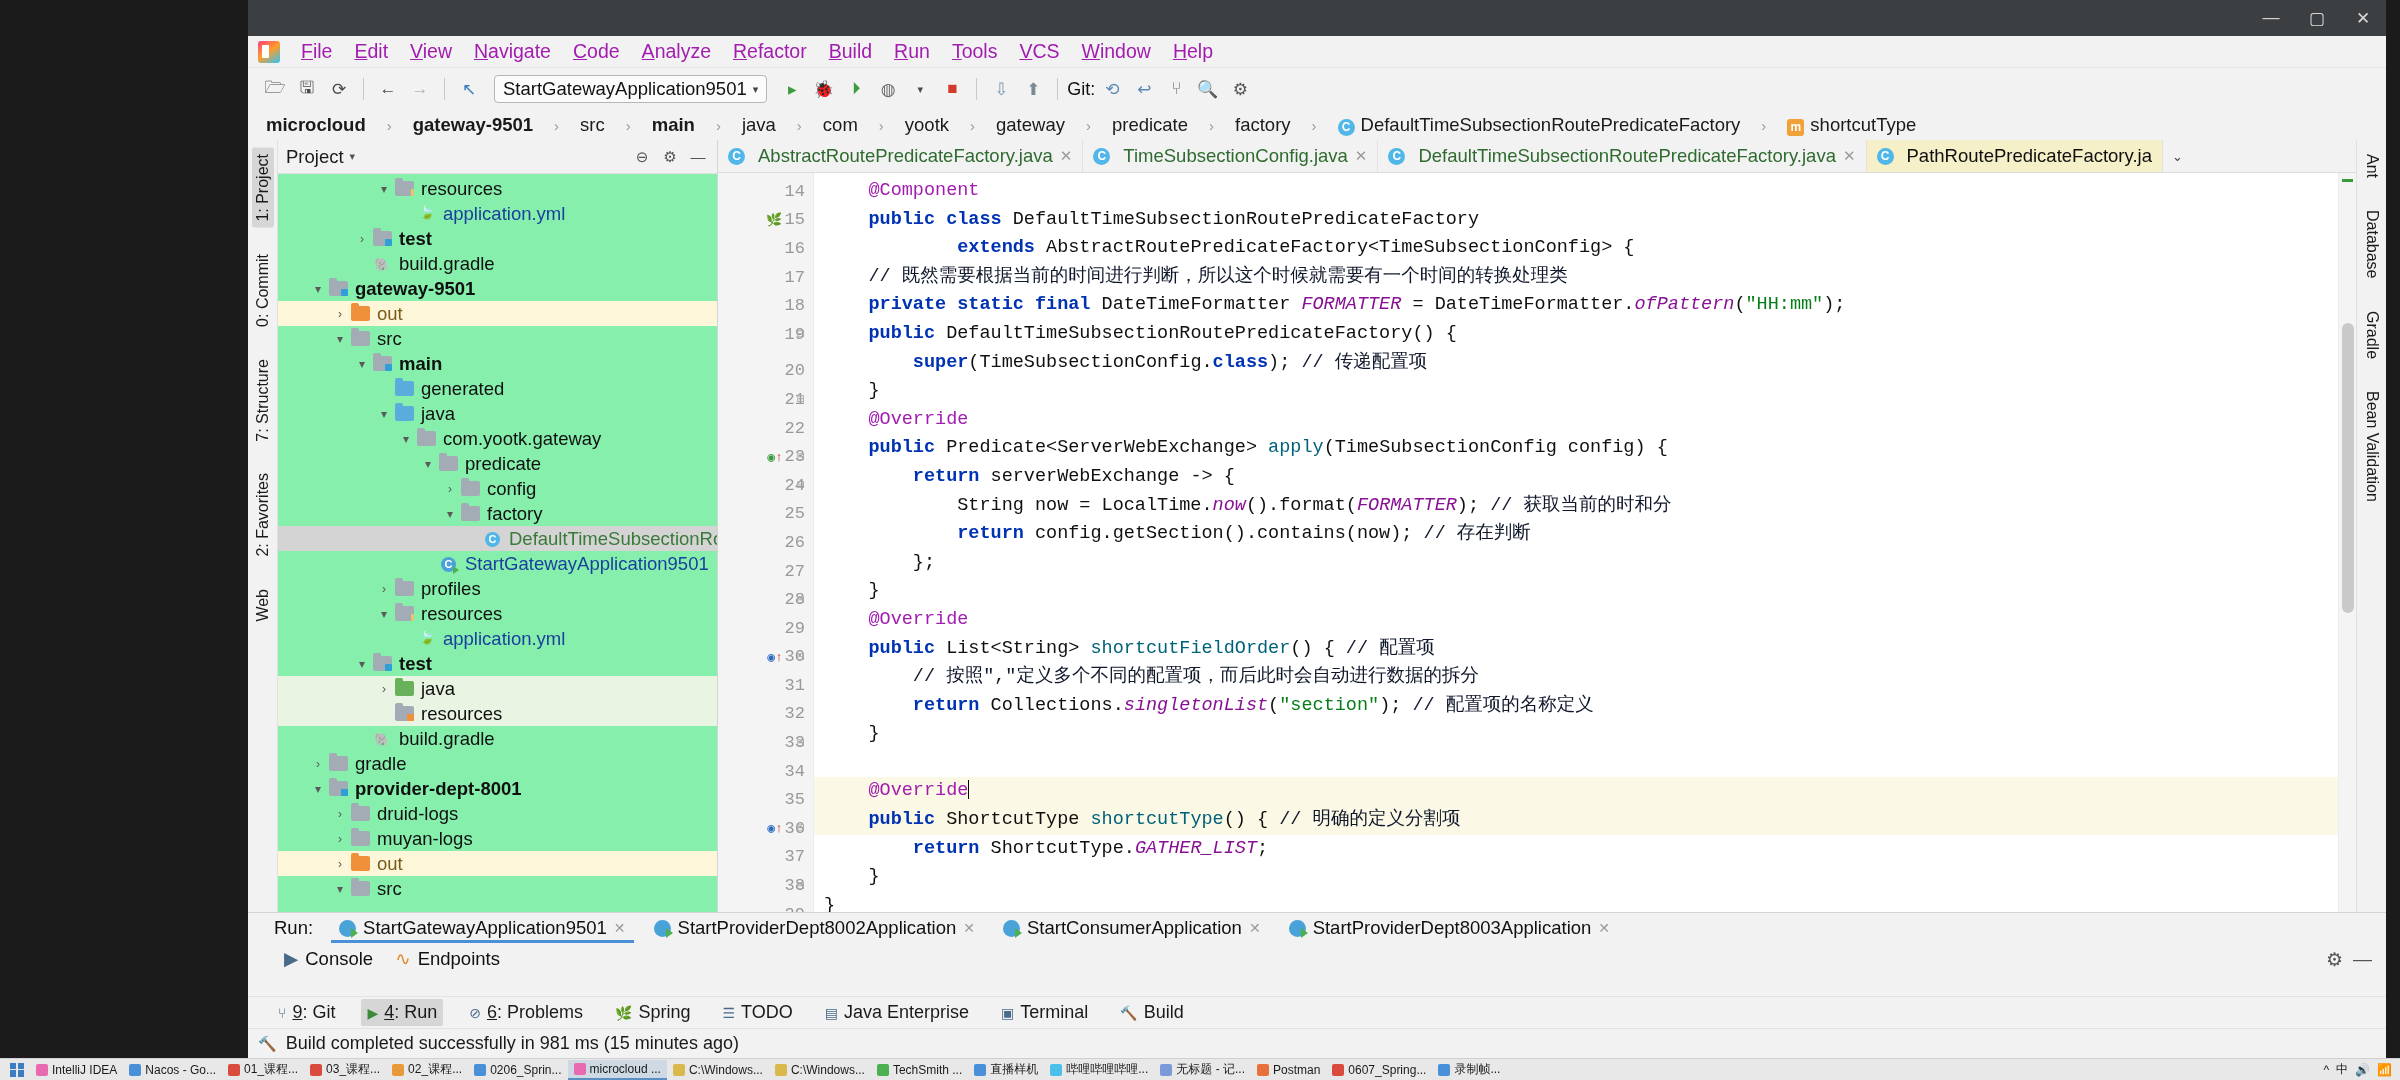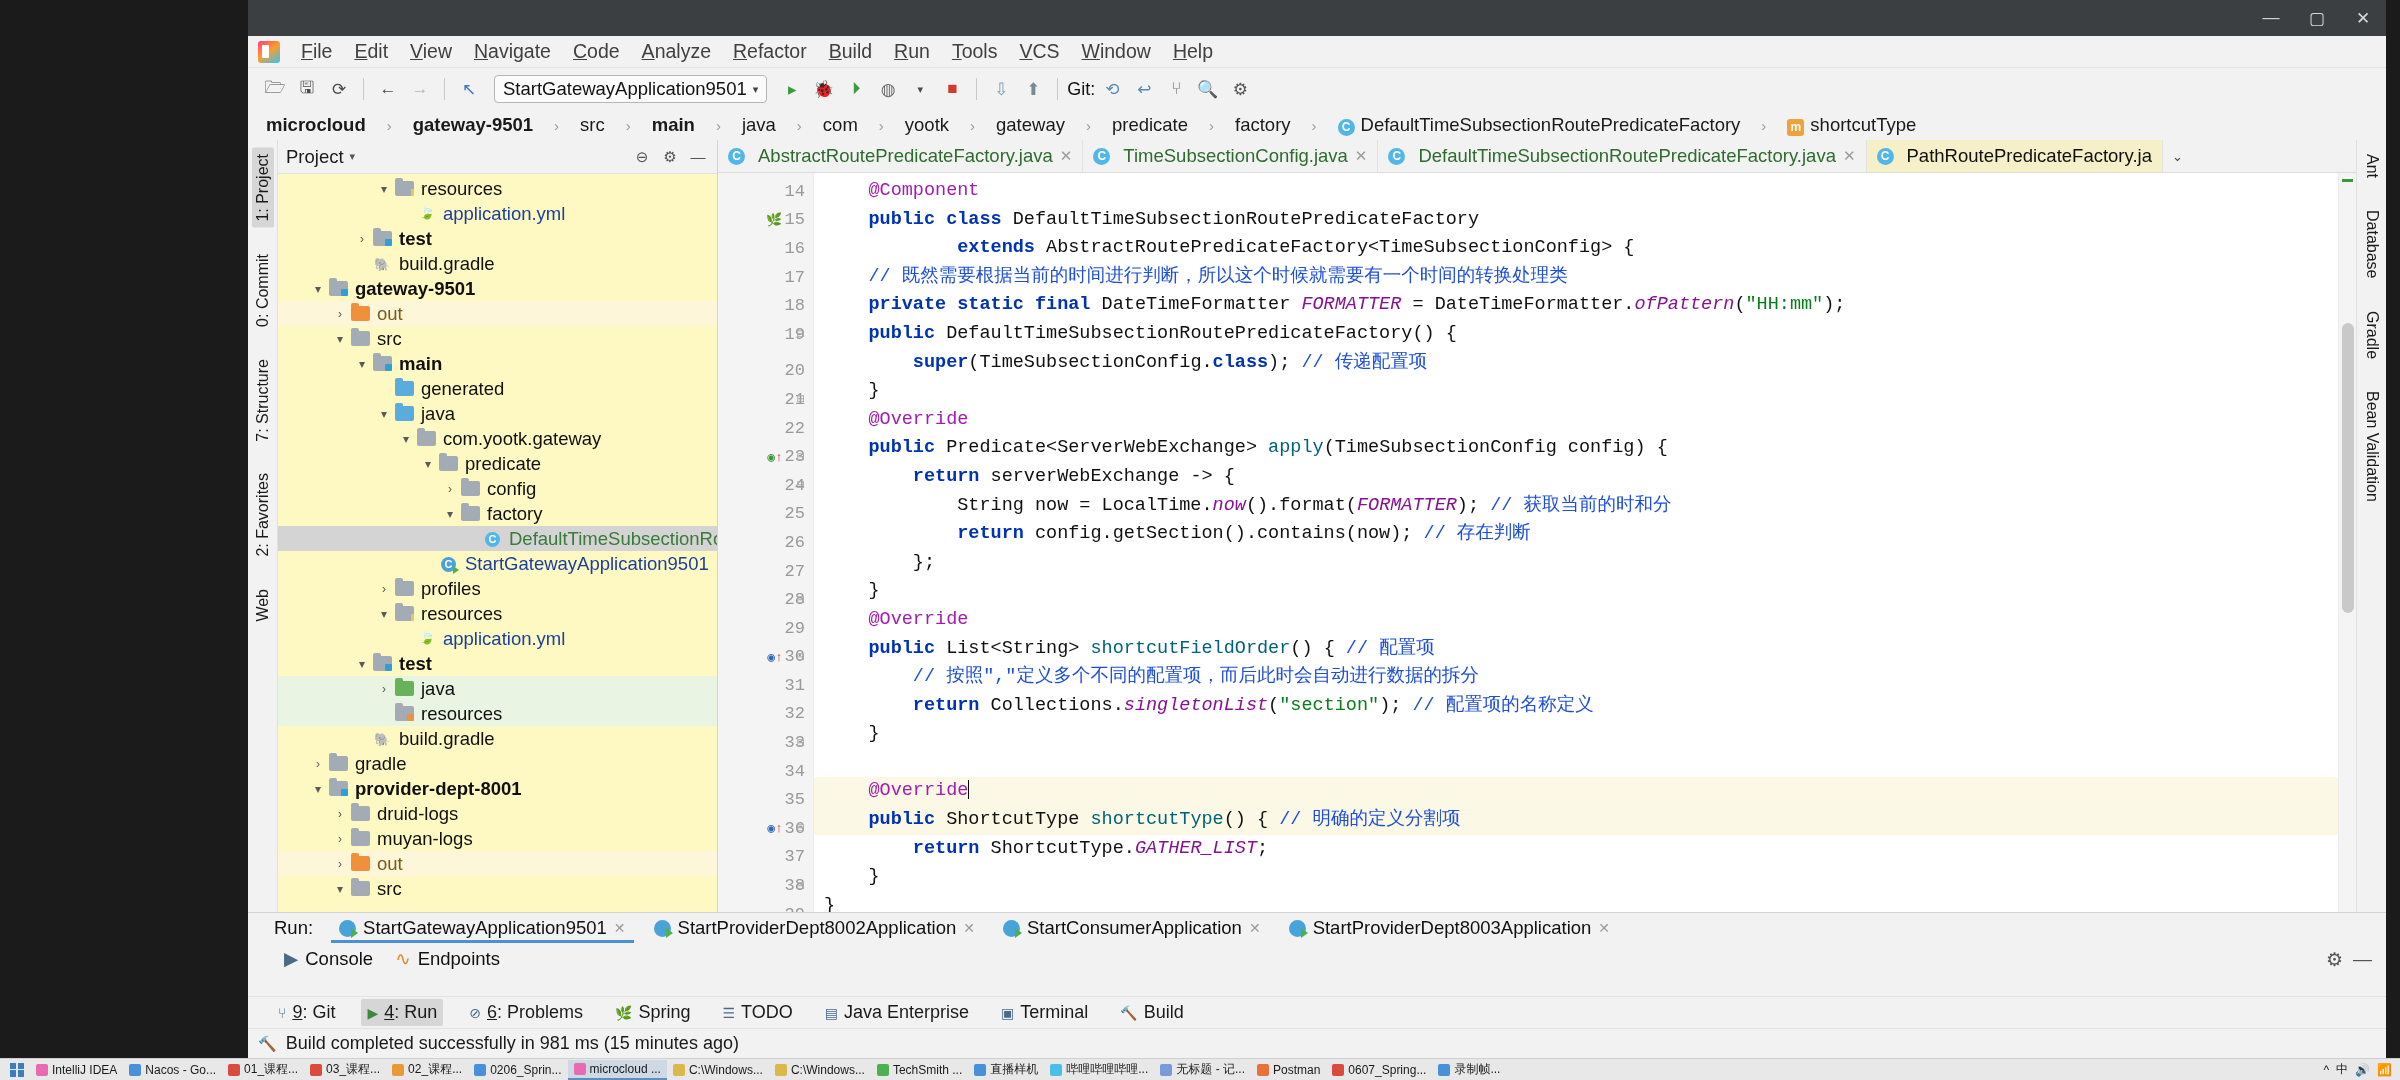--- a/index.html
+++ b/index.html
@@ -42,21 +42,21 @@
     padding-left: 10px; flex: 0 0 32px; border-bottom: 1px solid #e3e3e3;
   }
   .menu-logo {
     width: 22px; height: 22px; margin-right: 10px;
     background: linear-gradient(145deg,#ff3d81 0%,#ff9d28 48%,#2bc3ff 100%);
     border-radius: 3px; position: relative;
   }
   .menu-logo::after { content:""; position:absolute; left:4px; top:4px; width:7px; height:13px;
     background:#fff; border-radius:1px; }
   .menu-item {
-    padding: 3px 11px; font-size: 19.5px; color: #404040; white-space: nowrap;
+    padding: 3px 11px; font-size: 19.5px; color: #a21caf; white-space: nowrap;
   }
   .menu-item u { text-decoration: underline; }
 
   
   .toolbar {
     height: 42px; background: #f2f2f2; display: flex; align-items: center;
     padding-left: 12px; flex: 0 0 42px; gap: 2px;
   }
   .tb { width: 30px; height: 30px; display: flex; align-items: center; justify-content: center;
         font-size: 17px; color: #4a4a4a; border-radius: 3px; }
@@ -102,21 +102,21 @@
   .rstrip { border-right: none; border-left: 1px solid #e0e0e0; }
   .vtab {
     writing-mode: vertical-rl; text-orientation: mixed;
     font-size: 16px; color: #1a1a1a; padding: 6px 2px; white-space: nowrap;
   }
   .vtab.sel { background: #d6d6d6; border-radius: 2px; }
   .vtab.flip { transform: rotate(180deg); }
 
   
   .project-panel {
-    width: 440px; background: #fef9c3; display: flex; flex-direction: column;
+    width: 440px; background: #86efac; display: flex; flex-direction: column;
     border-right: 1px solid #d4d4d4; flex: 0 0 440px; min-width: 0;
   }
   .panel-head {
     height: 34px; background: #f2f2f2; display: flex; align-items: center;
     padding: 0 8px; gap: 6px; border-bottom: 1px solid #e0e0e0; flex: 0 0 34px;
   }
   .panel-head .pname { font-size: 18.5px; color: #1a1a1a; }
   .panel-head .caret { font-size: 11px; color: #555; }
   .panel-head .spacer { flex: 1; }
   .panel-head .hicon { width: 22px; height: 22px; display: flex; align-items: center;
@@ -189,21 +189,21 @@
 
   .code {
     flex: 1 1 auto; position: relative; padding-top: 4px; overflow: hidden;
     font-family: "Liberation Mono", monospace; font-size: 18.5px; line-height: 28.6px;
     white-space: pre; color: #101010;
   }
   .code .ln { height: 28.6px; padding-left: 10px; }
   .code .ln.hl { background: #fbf8e6; }
   .kw { color: #0033b3; font-weight: bold; }
   .an { color: #a21caf; }
-  .cm { color: #1d4ed8; margin-top: 12px; }
+  .cm { color: #0f172a; margin-top: 12px; }
   .st { color: #067d17; }
   .fld { color: #871094; font-style: italic; }
   .mth { color: #00627a; }
   .caret-bar { display: inline-block; width: 1px; height: 19px; background: #000;
     vertical-align: -4px; }
 
   
   .markerbar { width: 18px; background: #f4f4f4; flex: 0 0 18px; position: relative;
                border-left: 1px solid #ececec; }
   .mk { position: absolute; right: 3px; width: 11px; height: 3px; }

